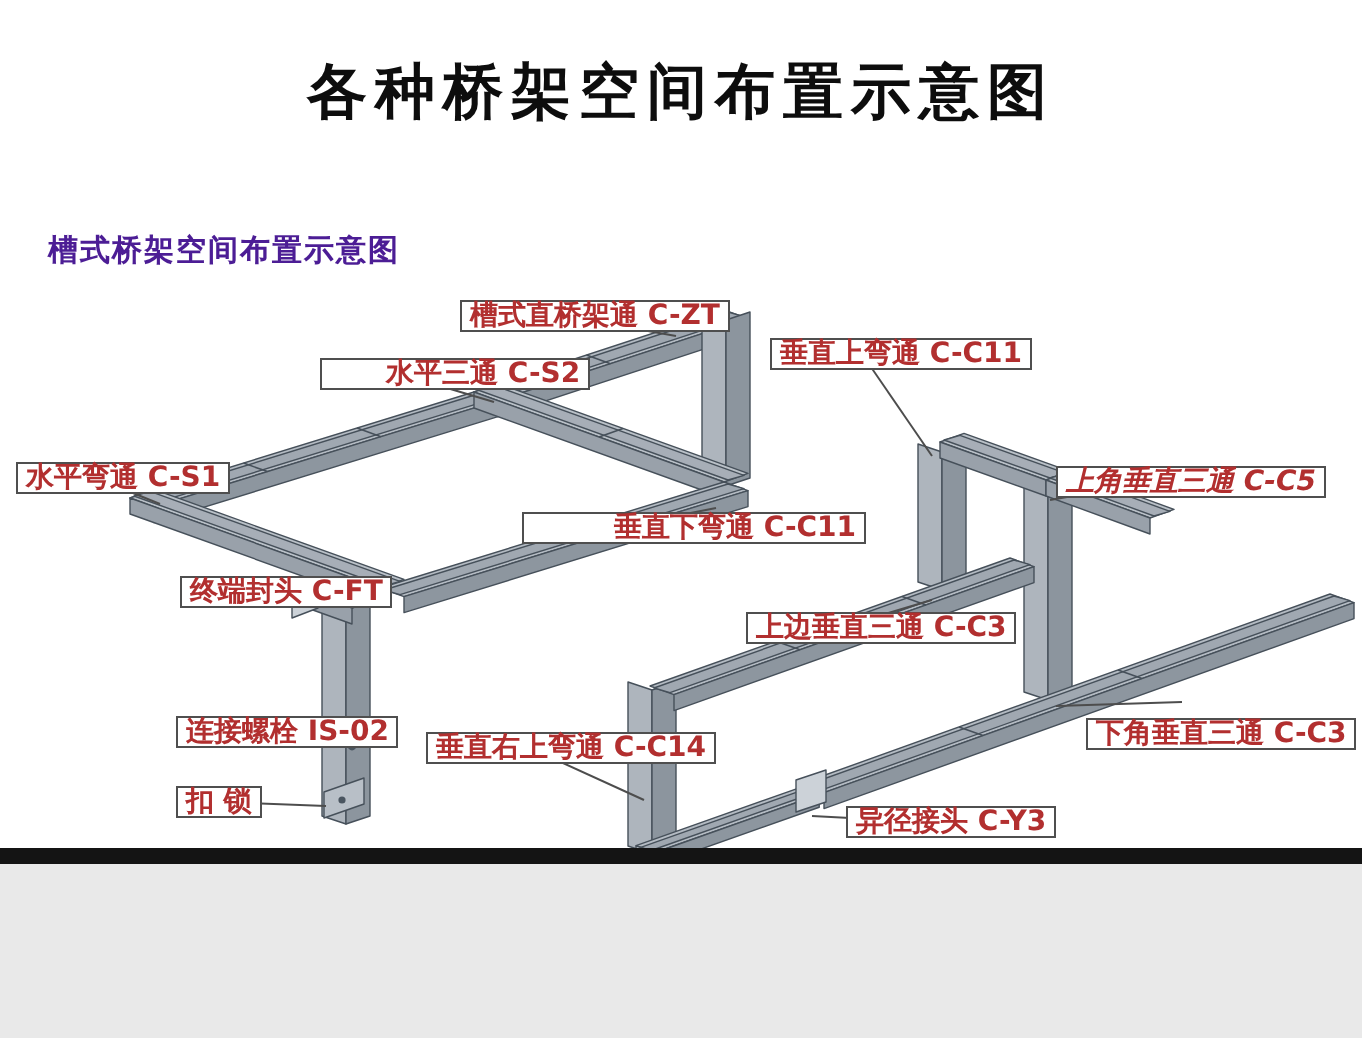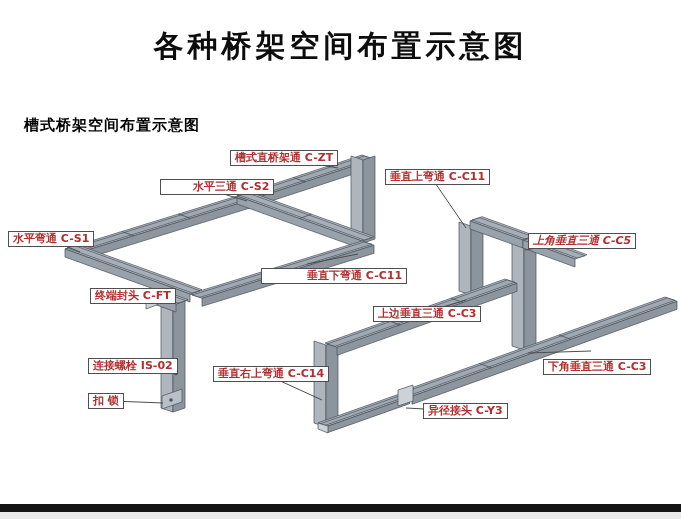--- a/index.html
+++ b/index.html
@@ -1,33 +1,33 @@
 <!DOCTYPE html>
 <html><head>
 <meta charset="utf-8">
 <style>
   *{box-sizing:border-box;}
   body{margin:0;background:#e9e9e9;}
   .stage{
-    position:relative;width:681px;height:512px;margin:0 auto;
+    position:relative;width:681px;height:432px;margin:0 auto;
     background:#ffffff;overflow:hidden;
     font-family:"DejaVu Sans","Liberation Sans",sans-serif;
   }
   .title{
     position:absolute;top:26px;left:0;right:0;text-align:center;
     font-size:30px;font-weight:bold;letter-spacing:4px;color:#0d0d0d;
   }
   .subtitle{
     position:absolute;top:116px;left:24px;
-    font-size:15px;font-weight:bold;letter-spacing:1px;color:#000000;
+    font-size:15px;font-weight:bold;letter-spacing:1px;color:#4c1d95;
   }
   svg.diagram{position:absolute;left:0;top:0;}
   .lbl{
     position:absolute;border:1px solid #4f4f4f;background:#ffffff;
-    color:#b22f2f;font-size:11px;font-weight:bold;line-height:14px;
+    color:#b22f2f;font-size:14px;font-weight:bold;line-height:14px;
     padding:0 4px;white-space:nowrap;
   }
   .bottom-bar{position:absolute;left:0;bottom:0;width:100%;height:8px;background:#141414;}
 </style>
 </head>
 <body>
 
 <div class="stage">
 
   <div class="title">各种桥架空间布置示意图</div>
@@ -141,21 +141,21 @@
         <line x1="591" y1="351" x2="528" y2="353" stroke="#4d4d4d" stroke-width="1"></line>
         <line x1="112" y1="401" x2="163" y2="403" stroke="#4d4d4d" stroke-width="1"></line>
         <line x1="463" y1="411" x2="406" y2="408" stroke="#4d4d4d" stroke-width="1"></line>
       </g>
     </svg>
 
   <div class="lbl" style="left:230px;top:150px;">槽式直桥架通 C-ZT</div>
   <div class="lbl" style="left:160px;top:179px;padding-left:32px;">水平三通 C-S2</div>
   <div class="lbl" style="left:385px;top:169px;">垂直上弯通 C-C11</div>
   <div class="lbl" style="left:8px;top:231px;">水平弯通 C-S1</div>
-  <div class="lbl" style="left:261px;top:268px;padding-left:45px;">垂直下弯通 C-C11</div>
+  <div class="lbl" style="left:261px;top:256px;padding-left:45px;">垂直下弯通 C-C11</div>
   <div class="lbl" style="left:528px;top:233px;font-style:italic;">上角垂直三通 C-C5</div>
   <div class="lbl" style="left:90px;top:288px;">终端封头 C-FT</div>
   <div class="lbl" style="left:373px;top:306px;">上边垂直三通 C-C3</div>
   <div class="lbl" style="left:88px;top:358px;">连接螺栓 IS-02</div>
   <div class="lbl" style="left:213px;top:366px;text-align:center;">垂直右上弯通 C-C14</div>
   <div class="lbl" style="left:543px;top:343px;margin-top:16px;">下角垂直三通 C-C3</div>
   <div class="lbl" style="left:88px;top:393px;">扣 锁</div>
   <div class="lbl" style="left:423px;top:403px;">异径接头 C-Y3</div>
 
   <div class="bottom-bar"></div>

